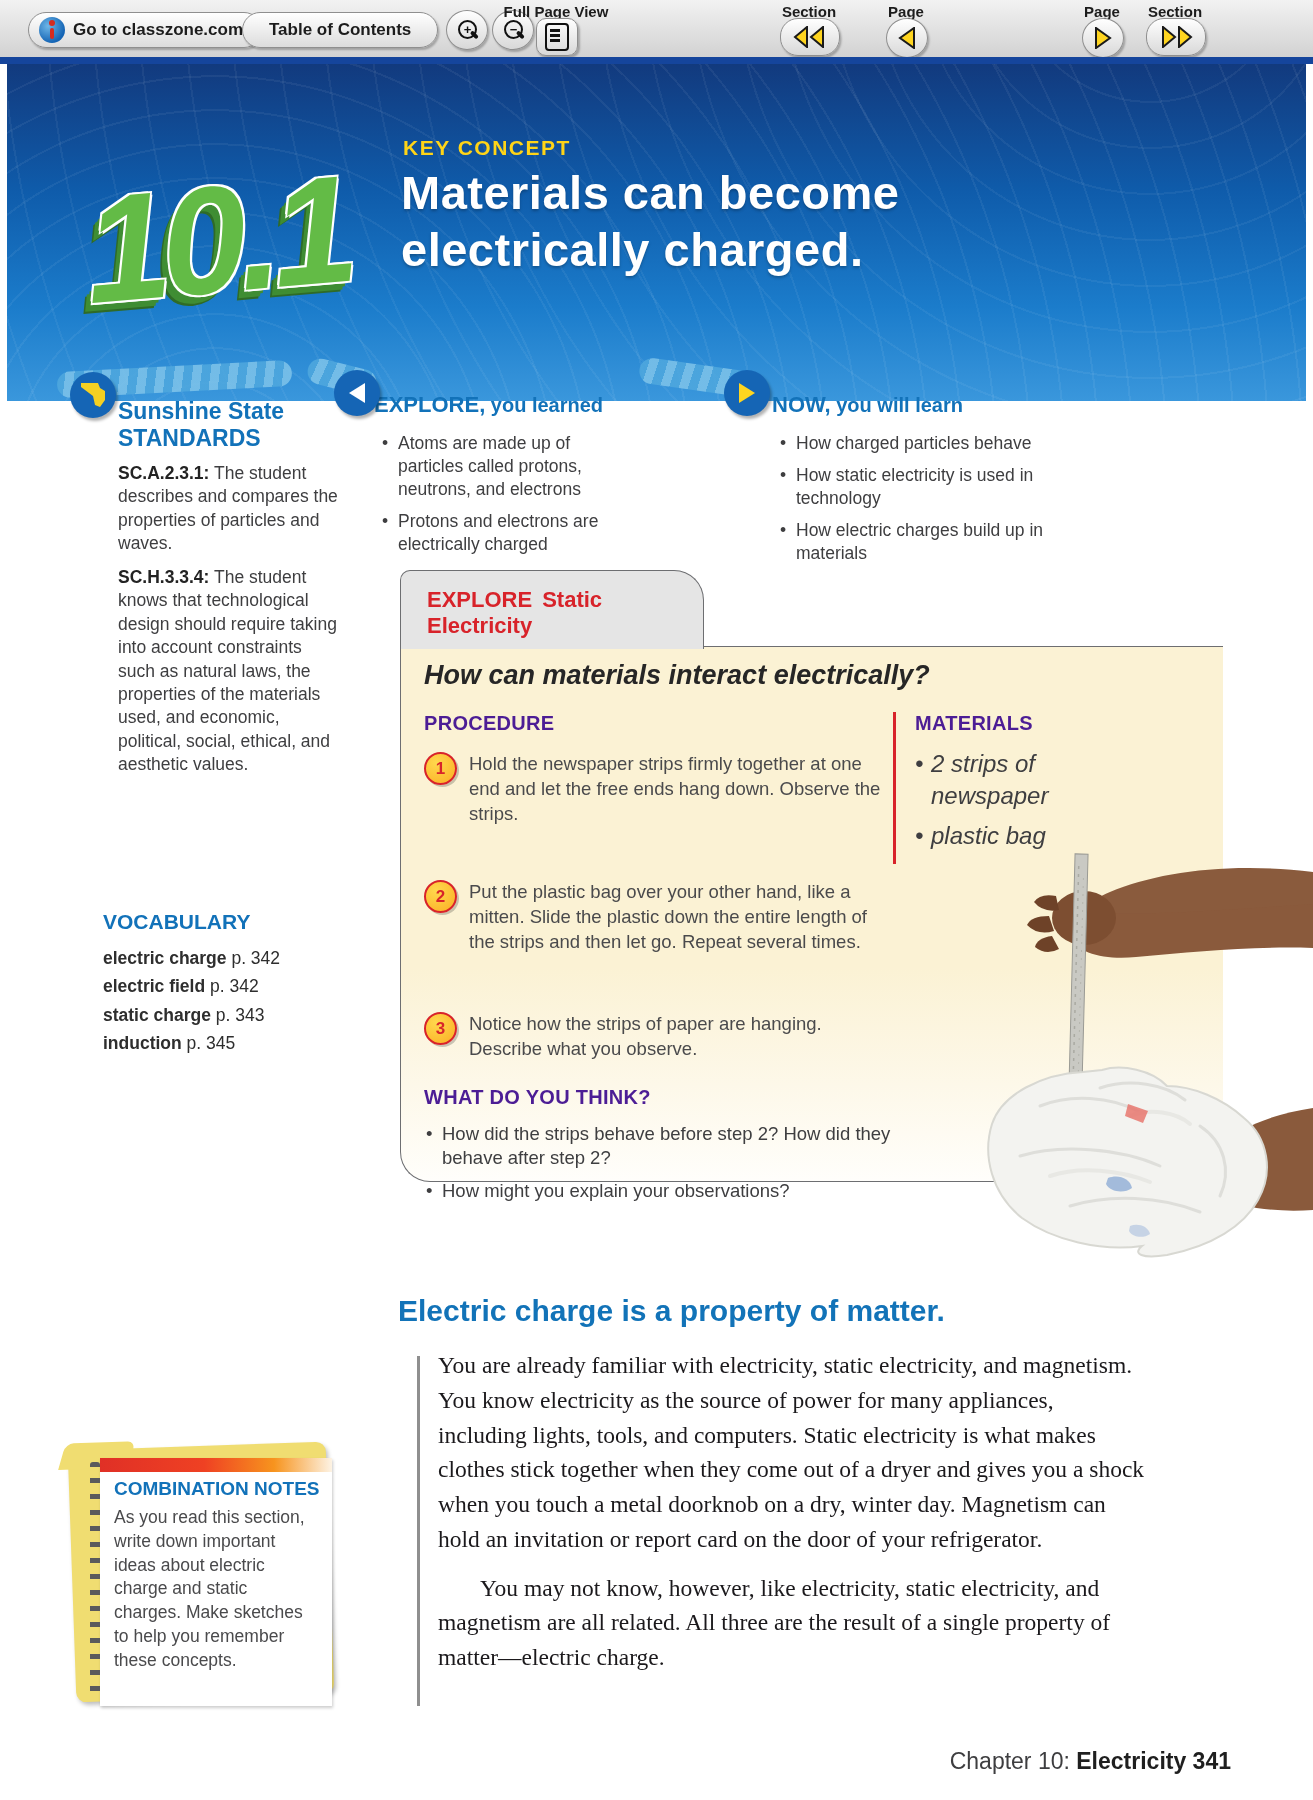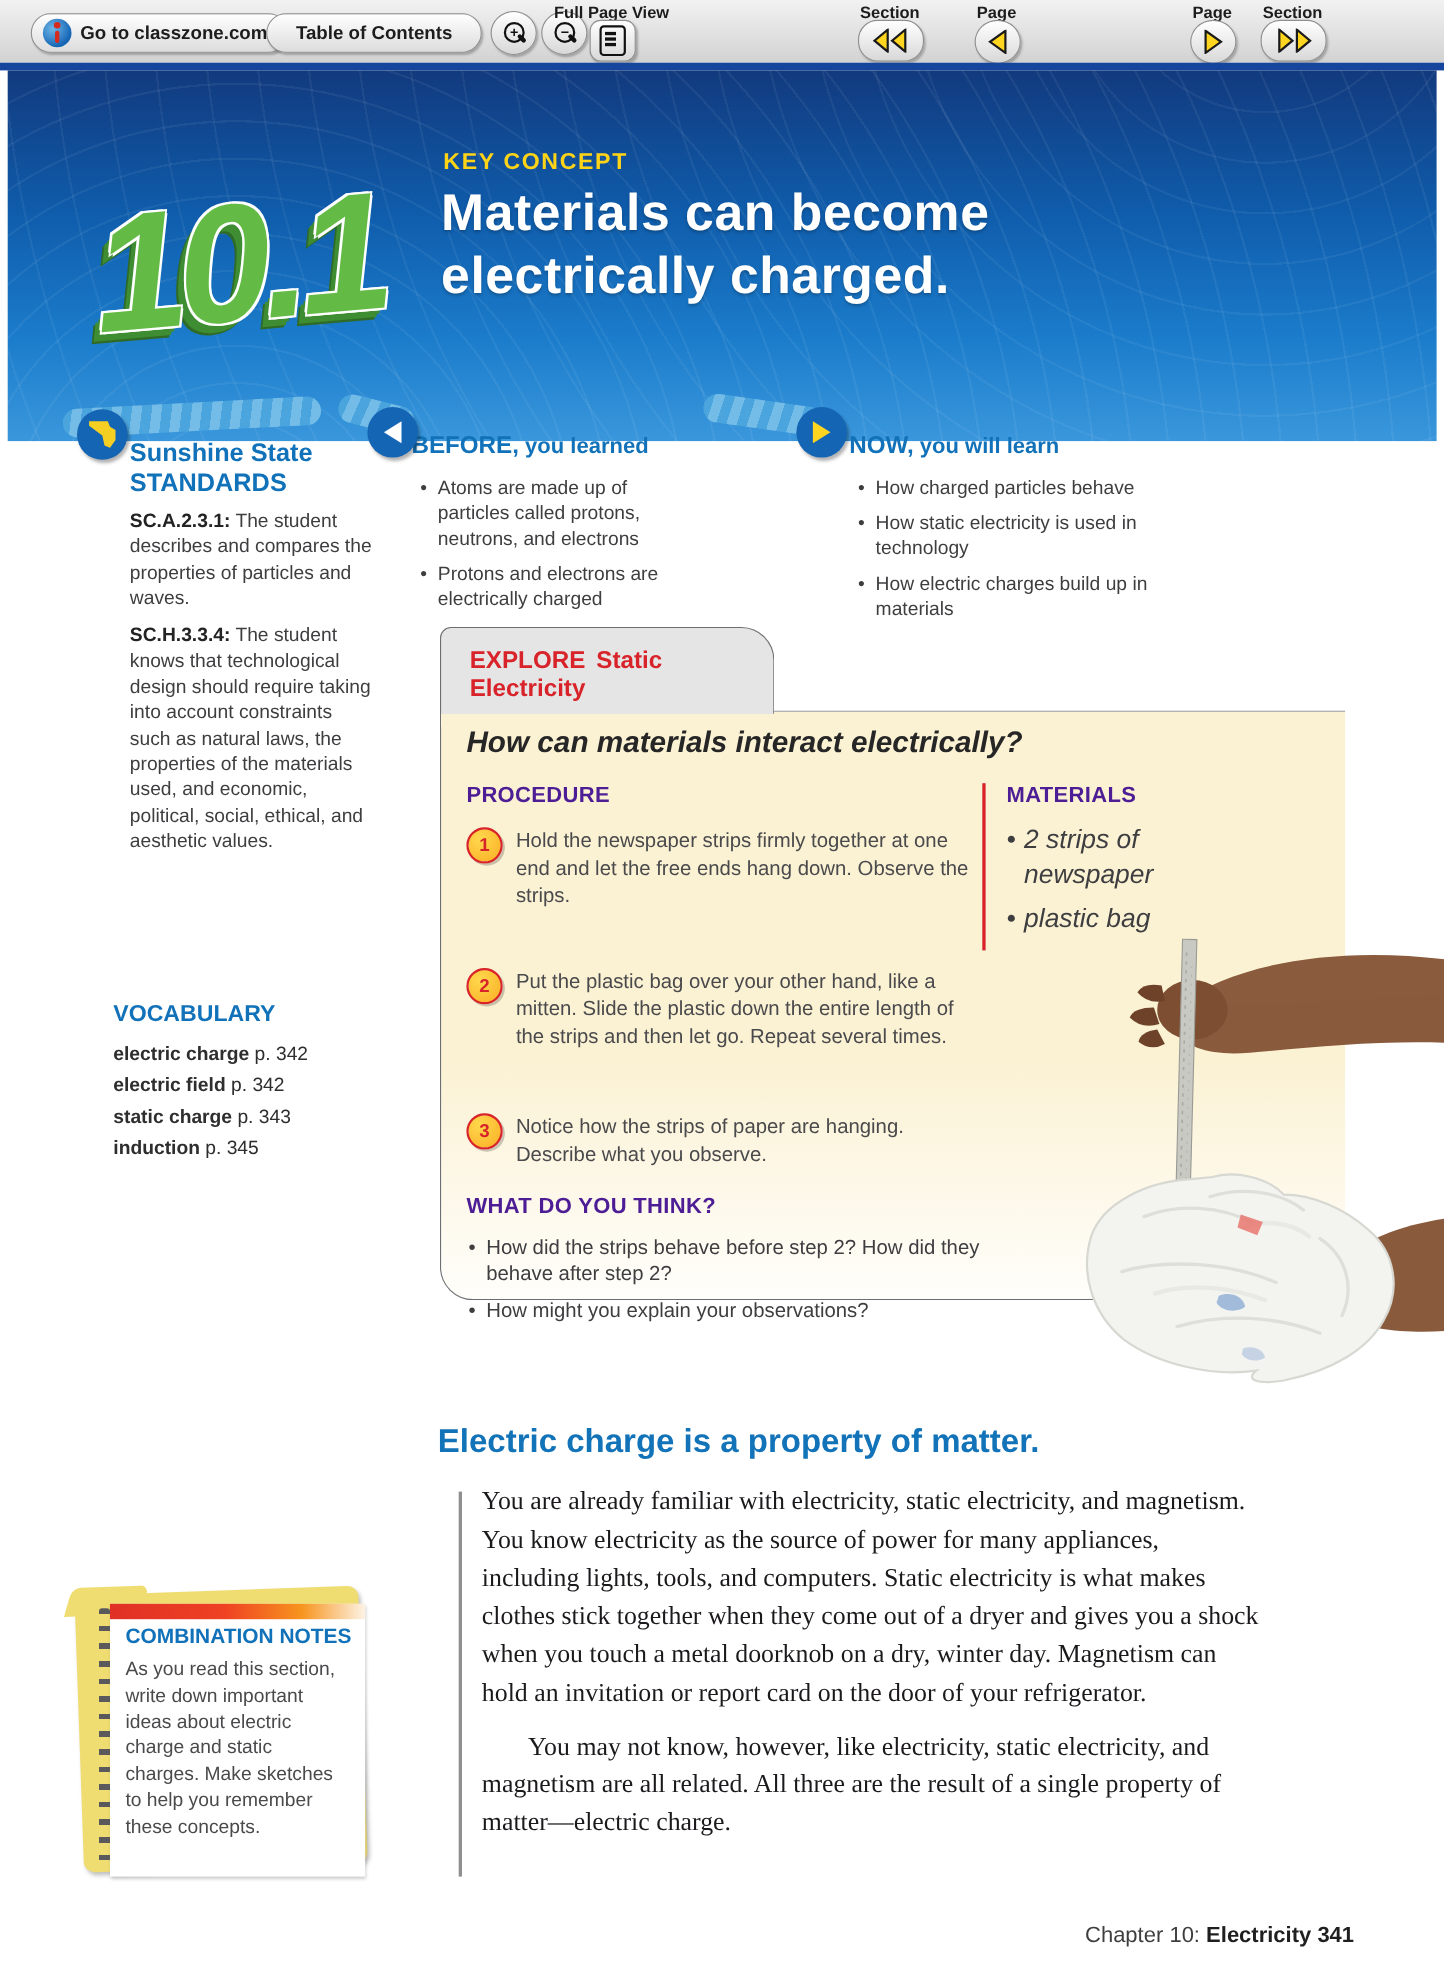--- a/index.html
+++ b/index.html
@@ -99,21 +99,21 @@
   .notes-pad{position:absolute;left:28px;top:22px;width:232px;height:248px;background:#ffffff;
     box-shadow:1px 2px 3px rgba(0,0,0,.2);}
   .notes-stripe{position:absolute;left:0;top:0;width:100%;height:14px;
     background:linear-gradient(90deg,#e03026 0%,#ef4123 45%,#f7941e 75%,#fdf3e4 100%);}
   .notes-spiral{position:absolute;left:18px;top:26px;width:10px;height:238px;
     background:repeating-linear-gradient(180deg,#5a5a5c 0 5px,transparent 5px 16px);border-radius:3px;}
   .notes-head{position:absolute;left:42px;top:42px;font-size:19px;font-weight:800;color:#1272b9;}
   .notes-body{position:absolute;left:42px;top:70px;width:200px;font-size:17.5px;line-height:1.36;color:#4a4a4c;}
 
   
-  .footer{position:absolute;right:82px;top:1748px;font-size:20px;color:#3e3e40;}
+  .footer{position:absolute;right:82px;top:1748px;font-size:23px;color:#3e3e40;}
   .footer b{color:#1f1f1f;}
 </style>
 </head>
 <body>
 
 <div id="page">
 
   <div class="toolbar">
     <div class="pill-btn" style="left:28px;top:12px;">
       <span class="globe"></span>
@@ -194,21 +194,21 @@
     <p><span class="std-code">SC.A.2.3.1:</span><span> The student describes and compares the properties of particles and waves.</span></p>
     <p><span class="std-code">SC.H.3.3.4:</span><span> The student knows that technological design should require taking into account constraints such as natural laws, the properties of the materials used, and economic, political, social, ethical, and aesthetic values.</span></p>
   </div>
 
   <div class="tab-circle" style="left:334px;top:370px;">
     <svg width="22" height="24" viewBox="0 0 22 24">
       <polygon points="19,2 19,22 3,12" fill="#ffffff"></polygon>
     </svg>
   </div>
   <div class="col-head" style="left:374px;top:392px;font-size:22px;">
-    <span>BEFORE,</span><span style="font-size:20px;"> you learned</span>
+    <span>EXPLORE,</span><span style="font-size:20px;"> you learned</span>
   </div>
   <ul class="bullets" style="left:382px;top:432px;width:248px;">
     <li><span>Atoms are made up of particles called protons, neutrons, and electrons</span></li>
     <li><span>Protons and electrons are electrically charged</span></li>
   </ul>
 
   <div class="tab-circle" style="left:724px;top:370px;">
     <svg width="22" height="24" viewBox="0 0 22 24">
       <polygon points="3,2 3,22 19,12" fill="#ffd520"></polygon>
     </svg>

